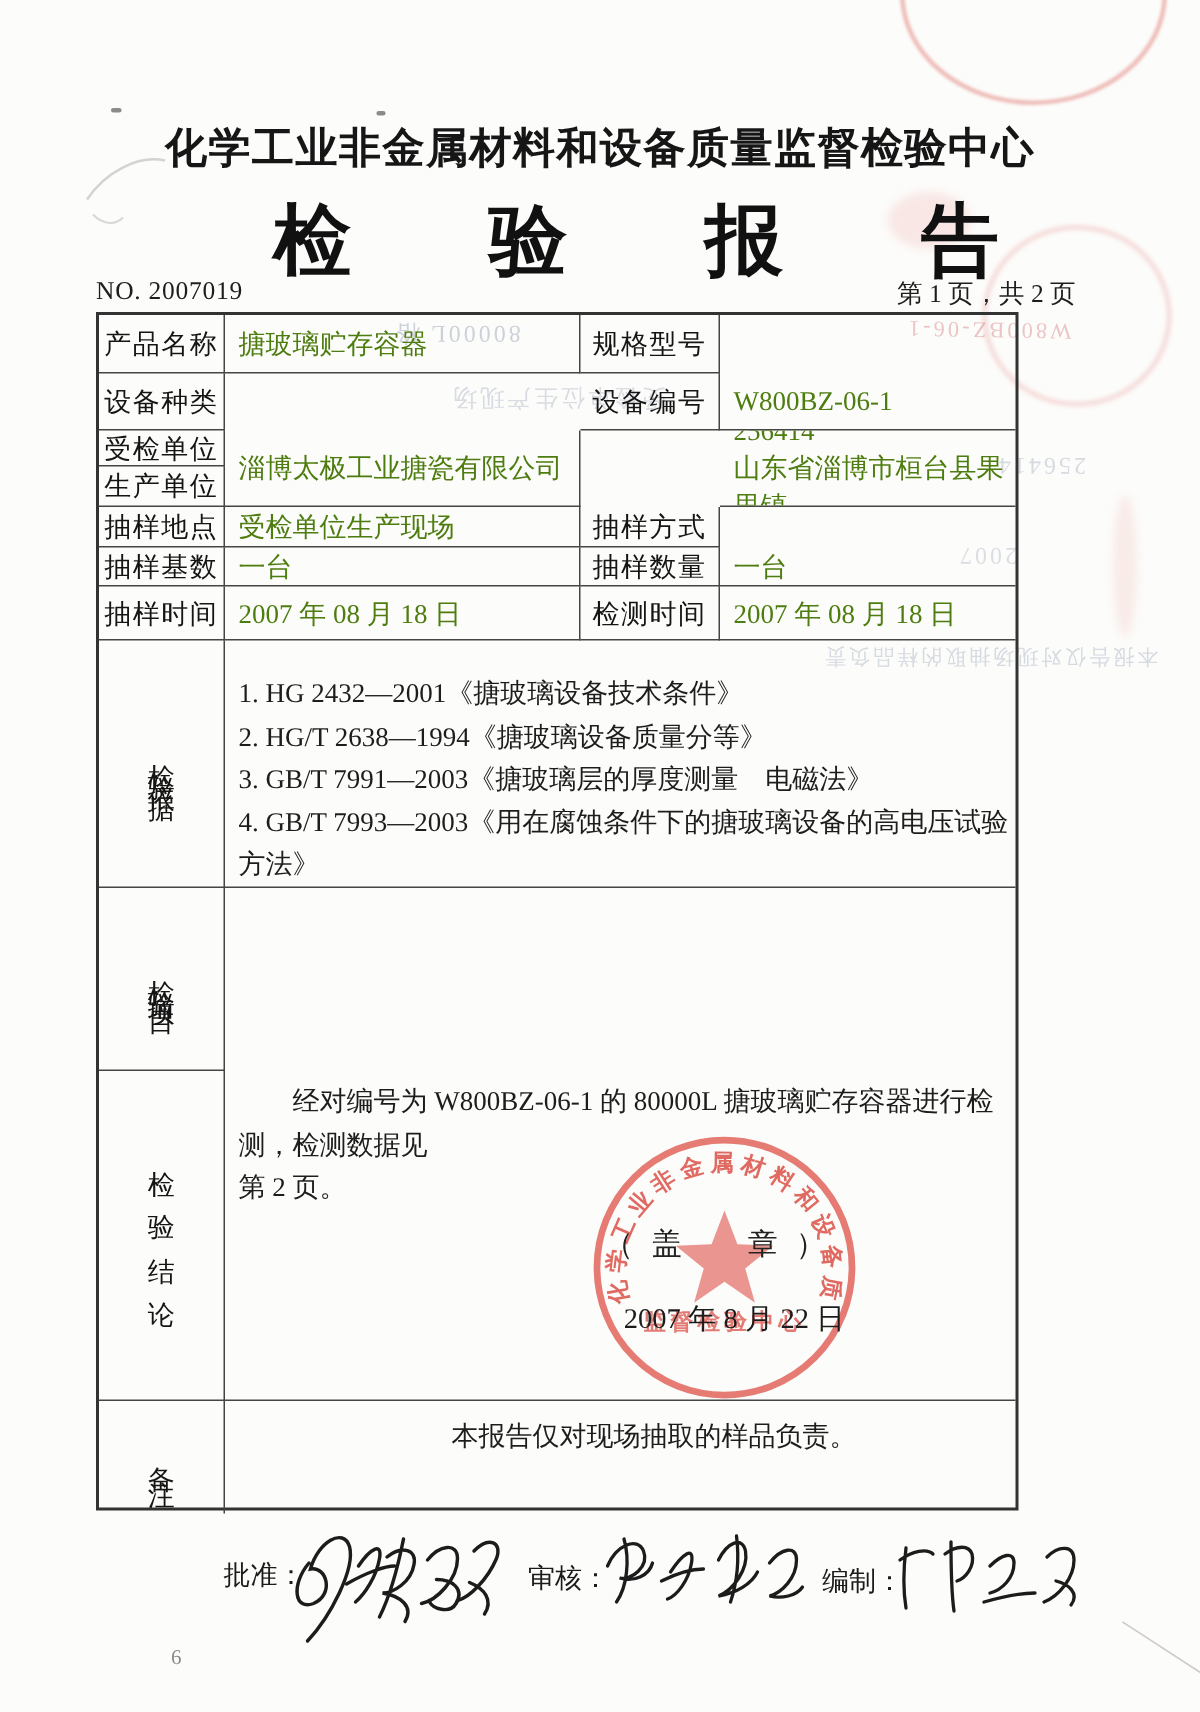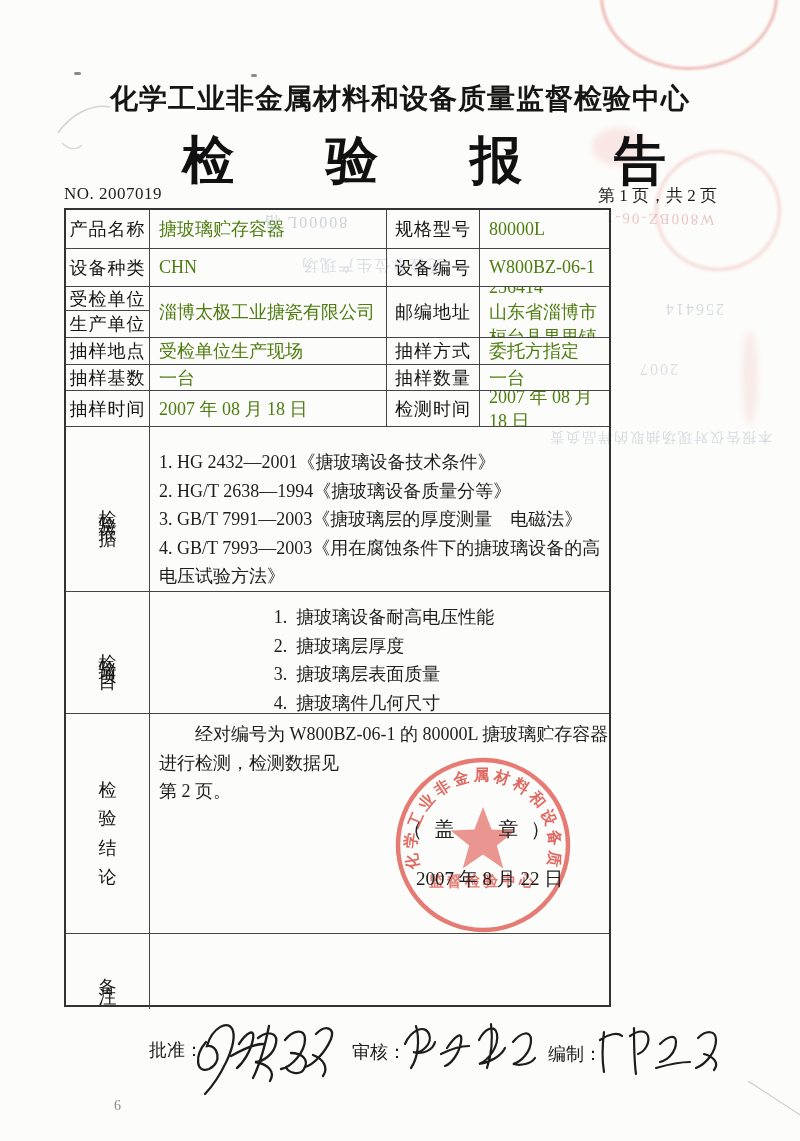--- a/index.html
+++ b/index.html
@@ -19,21 +19,21 @@
   .report-title{
     left:182px;top:126px;white-space:nowrap;
     font-family:"Liberation Sans","DejaVu Sans",sans-serif;
     font-weight:700;font-size:52px;letter-spacing:92px;color:#111;
   }
   .meta-row{left:64px;top:184px;width:671px;height:20px;font-size:17px;}
   .report-no{position:absolute;left:0;top:0;letter-spacing:0.5px;}
   .page-info{position:absolute;right:18px;top:0;}
   
   .info-table{
-    left:64px;top:208px;width:547px;height:799px;
+    left:64px;top:208px;width:615px;height:799px;
     display:grid;box-sizing:border-box;
     grid-template-columns:84px 237px 93px 1fr;
     grid-template-rows:39px 38px 24px 27px 27px 26px 36px 165px 122px 220px 75px;
     border:2px solid #333;background:transparent;
   }
   .cell{
     box-sizing:border-box;border-right:1.5px solid #454545;border-bottom:1.5px solid #454545;
     font-size:18px;display:flex;align-items:center;overflow:hidden;
   }
   .cell.no-r{border-right:none;}
@@ -119,40 +119,36 @@
     <textPath href="#ringArc" startOffset="2">化学工业非金属材料和设备质量</textPath>
   </text>
   <text x="93" y="134" text-anchor="middle" font-size="15" fill="#dd5a52" opacity="0.8" letter-spacing="3" font-family="'Liberation Serif','DejaVu Serif',serif" font-weight="bold">监督检验中心</text>
 </svg>
 
 <div class="abs info-table">
 
   <div class="cell lab" style="grid-area:1/1">产品名称</div>
   <div class="cell val" style="grid-area:1/2">搪玻璃贮存容器</div>
   <div class="cell lab" style="grid-area:1/3">规格型号</div>
-  <div class="cell val no-r" style="grid-area:1/4">80000L</div>
 
   <div class="cell lab" style="grid-area:2/1">设备种类</div>
-  <div class="cell val" style="grid-area:2/2">CHN</div>
   <div class="cell lab" style="grid-area:2/3">设备编号</div>
   <div class="cell val no-r" style="grid-area:2/4">W800BZ-06-1</div>
 
   <div class="cell lab" style="grid-area:3/1">受检单位</div>
   <div class="cell lab" style="grid-area:4/1">生产单位</div>
   <div class="cell val" style="grid-area:3/2/5/3">淄博太极工业搪瓷有限公司</div>
-  <div class="cell lab" style="grid-area:3/3/5/4">邮编地址</div>
   <div class="cell val addr no-r" style="grid-area:3/4/5/5">
     <div>256414</div>
     <div>山东省淄博市桓台县果里镇</div>
   </div>
 
   <div class="cell lab" style="grid-area:5/1">抽样地点</div>
   <div class="cell val" style="grid-area:5/2">受检单位生产现场</div>
   <div class="cell lab" style="grid-area:5/3">抽样方式</div>
-  <div class="cell val no-r" style="grid-area:5/4">委托方指定</div>
 
   <div class="cell lab" style="grid-area:6/1">抽样基数</div>
   <div class="cell val" style="grid-area:6/2">一台</div>
   <div class="cell lab" style="grid-area:6/3">抽样数量</div>
   <div class="cell val no-r" style="grid-area:6/4">一台</div>
 
   <div class="cell lab" style="grid-area:7/1">抽样时间</div>
   <div class="cell val" style="grid-area:7/2">2007 年 08 月 18 日</div>
   <div class="cell lab" style="grid-area:7/3">检测时间</div>
   <div class="cell val no-r" style="grid-area:7/4">2007 年 08 月 18 日</div>
@@ -164,38 +160,35 @@
     <div class="txt basis-txt">1. HG 2432—2001《搪玻璃设备技术条件》
 2. HG/T 2638—1994《搪玻璃设备质量分等》
 3. GB/T 7991—2003《搪玻璃层的厚度测量　电磁法》
 4. GB/T 7993—2003《用在腐蚀条件下的搪玻璃设备的高电压试验方法》
 5. HG/T 2637—1994《搪玻璃件几何尺寸检测方法》</div>
   </div>
 
   <div class="cell vlab mid" style="grid-area:9/1">
       <span>检验项目</span>
     </div>
-  <div class="cell sect no-r" style="grid-area:9/2/10/5">
-    <div class="txt items-txt">1.  搪玻璃设备耐高电压性能
-2.  搪玻璃层厚度
-3.  搪玻璃层表面质量
-4.  搪玻璃件几何尺寸</div>
-  </div>
 
   <div class="cell vlab wide" style="grid-area:10/1">
       <span>检验结论</span>
     </div>
   <div class="cell sect no-r" style="grid-area:10/2/11/5">
     <div class="txt concl-txt">　　经对编号为 W800BZ-06-1 的 80000L 搪玻璃贮存容器进行检测，检测数据见
 第 2 页。</div>
   </div>
 
   <div class="cell vlab no-b" style="grid-area:11/1">
       <span>备注</span>
     </div>
+  <div class="cell sect no-r no-b" style="grid-area:11/2/12/5">
+    <div class="txt remark-txt">　　本报告仅对现场抽取的样品负责。</div>
+  </div>
 </div>
 
 <div class="abs seal-note">（盖　章）</div>
 <div class="abs concl-date">2007 年 8 月 22 日</div>
 
 <div class="abs sig-label" style="left:149px;top:1038px;">批准：</div>
 <svg class="abs sig" style="left:192px;top:1006px;" width="150" height="92" viewBox="0 0 150 92">
   <g stroke="#1c1c1c" stroke-width="2.3" fill="none" stroke-linecap="round">
     <path d="M14,36 C2,50 4,68 17,63 C31,57 26,38 15,40 C20,22 37,12 41,25 C45,40 28,72 13,88"></path>
     <path d="M47,38 C55,26 63,22 61,33 C59,45 51,57 45,62 M39,50 C53,42 65,38 71,38"></path>

